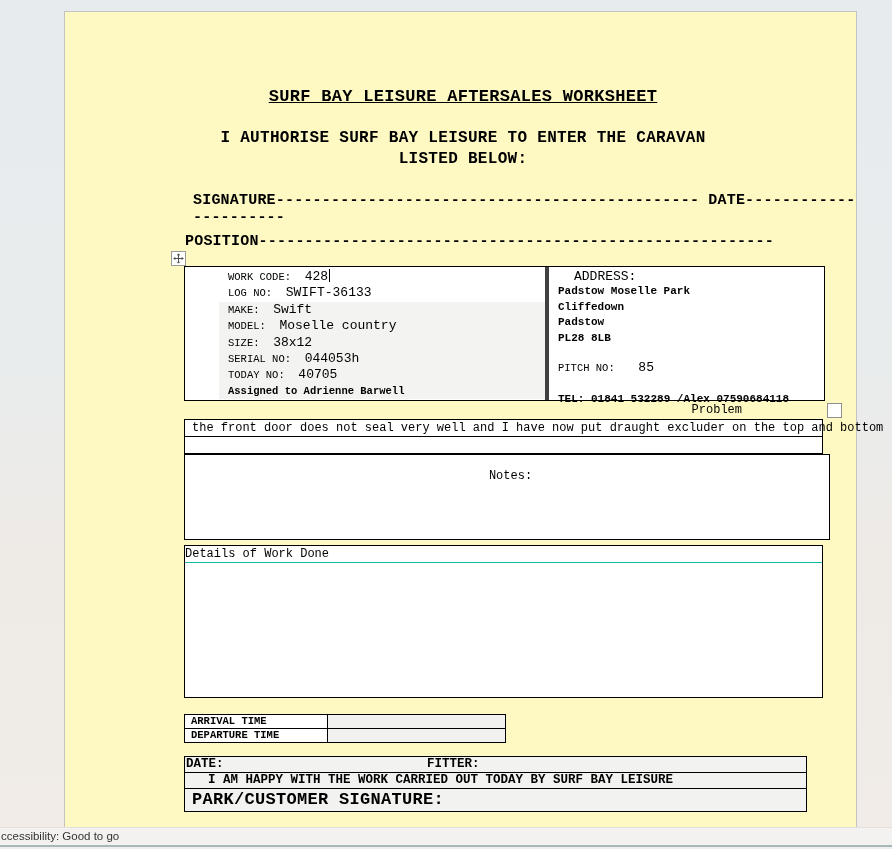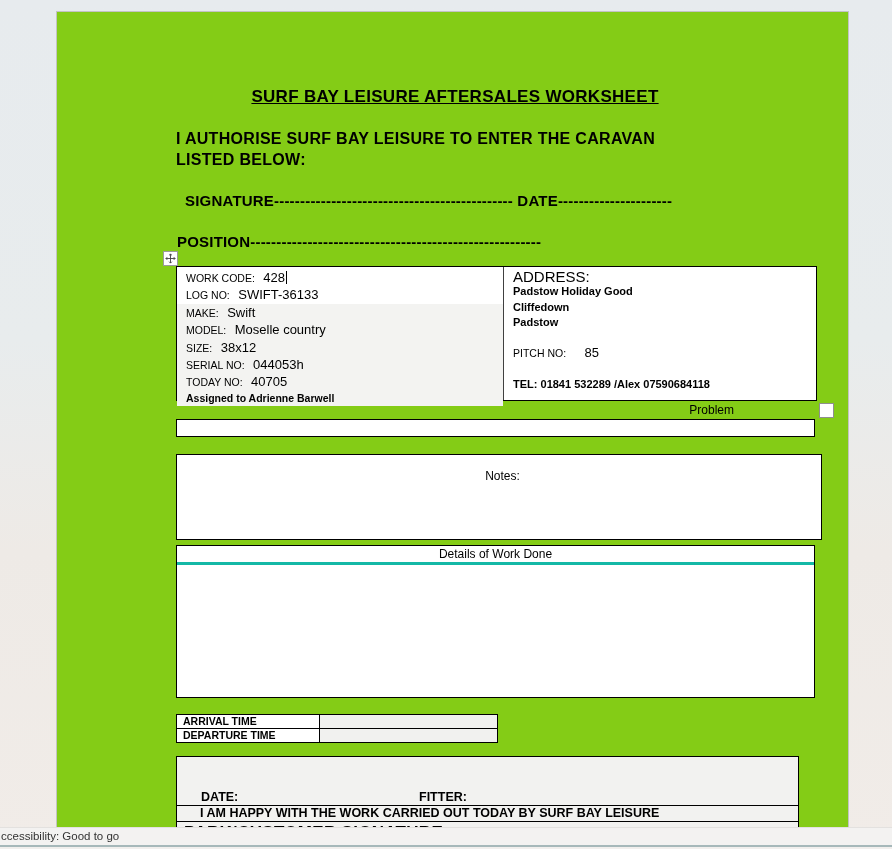--- a/index.html
+++ b/index.html
@@ -1,64 +1,64 @@
 <!DOCTYPE html>
 <html><head>
 <meta charset="utf-8">
 <style>
   html,body{margin:0;padding:0;}
   body{
     position:relative;width:892px;height:849px;overflow:hidden;
     background:linear-gradient(180deg,#e7ebee 0%,#e8eced 40%,#eeeae6 65%,#f1ece8 100%);
     font-family:"Liberation Sans","DejaVu Sans",sans-serif;color:#000;
   }
-  .page{position:absolute;left:56px;top:11px;width:791px;height:816px;background:#84cc16;border:1px solid #c3c3c3;}
+  .page{position:absolute;left:64px;top:11px;width:791px;height:816px;background:#fef9c3;border:1px solid #c3c3c3;font-family:Liberation Mono, monospace;}
   .abs{position:absolute;}
 
   .doc-title{top:75px;left:119px;width:558px;text-align:center;font-weight:bold;font-size:17px;letter-spacing:.3px;text-decoration:underline;}
-  .auth{top:116px;left:119px;width:558px;font-weight:bold;font-size:16px;line-height:21px;letter-spacing:.3px;}
+  .auth{top:116px;left:119px;width:558px;text-align:center;font-weight:bold;font-size:16px;line-height:21px;letter-spacing:.3px;}
   .sig-line{top:180px;left:128px;font-weight:bold;font-size:15px;letter-spacing:.2px;}
   .pos-line{top:221px;left:120px;font-weight:bold;font-size:15px;letter-spacing:.2px;}
 
   .move-handle{left:106px;top:239px;width:13px;height:13px;border:1px solid #9a9a9a;background:#fff;display:flex;align-items:center;justify-content:center;}
   .resize-handle{left:762px;top:391px;width:13px;height:13px;border:1px solid #8f8f8f;background:#fff;}
 
   .caravan-table{left:119px;top:254px;width:639px;height:133px;border:1px solid #000;display:flex;background:#fff;}
-  .cell-left{width:326px;border-right:1px solid #404040;padding-top:2px;}
+  .cell-left{width:326px;border-right:4px solid #404040;padding-top:2px;margin-left:34px;}
   .cell-right{flex:1;padding:2px 0 0 9px;}
   .crow{line-height:15.4px;padding-left:9px;white-space:nowrap;}
   .crow .lbl{font-size:10.5px;}
   .crow .val{font-size:13px;margin-left:4px;}
   .crow.shaded{background:#f3f3f1;}
   .crow.note{font-size:10.5px;font-weight:600;}
   .caret{display:inline-block;width:1px;height:13px;background:#000;margin-left:1px;vertical-align:-2px;}
-  .addr-label{font-size:15px;line-height:15px;}
+  .addr-label{font-size:13px;line-height:15px;margin-left:16px;}
   .addr-line{font-size:11px;font-weight:bold;line-height:15.5px;}
   .pitch-row{margin-top:13px;line-height:16px;white-space:nowrap;}
   .pitch-row .lbl{font-size:10.5px;}
   .pitch-row .val{font-size:13px;margin-left:14px;text-align:center;}
   .tel-row{margin-top:16px;font-size:11px;font-weight:bold;line-height:14px;white-space:nowrap;}
 
   .problem-label{top:391px;left:119px;width:558px;text-align:right;font-size:12px;}
   .problem-box{left:119px;top:407px;width:637px;border:1px solid #000;background:#fff;}
   .problem-entry{height:16px;line-height:16px;font-size:12px;padding-left:7px;border-bottom:1px solid #000;white-space:nowrap;}
   .problem-empty{height:16px;}
   .notes-box{left:119px;top:442px;width:637px;height:70px;border:1px solid #000;font-size:12px;padding:14px 0 0 7px;box-sizing:content-box;background:#fff;text-align:center;}
 
   .details-table{left:119px;top:533px;width:637px;height:151px;border:1px solid #000;background:#fff;}
-  .details-header{height:16px;line-height:16px;border-bottom:3px solid #14b8a6;text-align:center;font-size:12px;}
+  .details-header{height:16px;line-height:16px;border-bottom:1px solid #14b8a6;text-align:left;font-size:12px;}
 
   .times-table{left:119px;top:702px;width:320px;border:1px solid #000;background:#fff;}
   .trow{display:flex;height:13px;line-height:13px;}
   .trow:first-child{border-bottom:1px solid #000;}
   .tlabel{width:136px;border-right:1px solid #000;padding-left:6px;font-size:10.5px;font-weight:600;}
   .tvalue{flex:1;background:#f1f1ef;}
 
   .footer-table{left:119px;top:744px;width:621px;border:1px solid #000;background:#f2f2f0;}
-  .frow1{height:15px;line-height:15px;border-bottom:1px solid #000;font-weight:bold;font-size:12.5px;padding-left:24px;position:relative;margin-top:33px;}
+  .frow1{height:15px;line-height:15px;border-bottom:1px solid #000;font-weight:bold;font-size:12.5px;padding-left:1px;position:relative;}
   .fitter{position:absolute;left:242px;top:0;}
   .frow2{height:15px;line-height:15px;border-bottom:1px solid #000;font-weight:bold;font-size:12.5px;padding-left:23px;white-space:nowrap;}
   .frow3{height:22px;line-height:22px;font-weight:bold;font-size:17px;letter-spacing:.3px;padding-left:7px;}
 
   .status-bar{left:0;top:827px;width:892px;height:18px;background:#f3f2f1;border-top:1px solid #e3e1df;font-size:11.5px;color:#333;line-height:17px;padding-left:1px;box-sizing:border-box;}
   .bottom-strip{left:0;top:845px;width:892px;height:4px;background:#f1efed;border-top:2px solid #a6b8ba;box-sizing:border-box;}
 </style>
 </head>
 <body>
 
@@ -109,38 +109,40 @@
         <span class="val">044053h</span>
       </div>
       <div class="crow shaded">
         <span class="lbl">TODAY NO:</span>
         <span class="val">40705</span>
       </div>
       <div class="crow shaded note">Assigned to Adrienne Barwell</div>
     </div>
     <div class="cell-right">
       <div class="addr-label">ADDRESS:</div>
-      <div class="addr-line">Padstow Holiday Good</div>
+      <div class="addr-line">Padstow Moselle Park</div>
       <div class="addr-line">Cliffedown</div>
       <div class="addr-line">Padstow</div>
+      <div class="addr-line">PL28 8LB</div>
       <div class="pitch-row">
         <span class="lbl">PITCH NO:</span>
         <span class="val">85</span>
       </div>
       <div class="tel-row">
         <span>TEL:</span>
         <span>01841 532289 /Alex 07590684118</span>
       </div>
     </div>
   </div>
 
   <div class="abs problem-label">Problem</div>
   <div class="abs resize-handle"></div>
 
   <div class="abs problem-box">
+    <div class="problem-entry">the front door does not seal very well and I have now put draught excluder on the top and bottom</div>
     <div class="problem-empty"></div>
   </div>
 
   <div class="abs notes-box">
     <span>Notes:</span>
   </div>
 
   <div class="abs details-table">
     <div class="details-header">Details of Work Done</div>
     <div style="height:134px;"></div>

